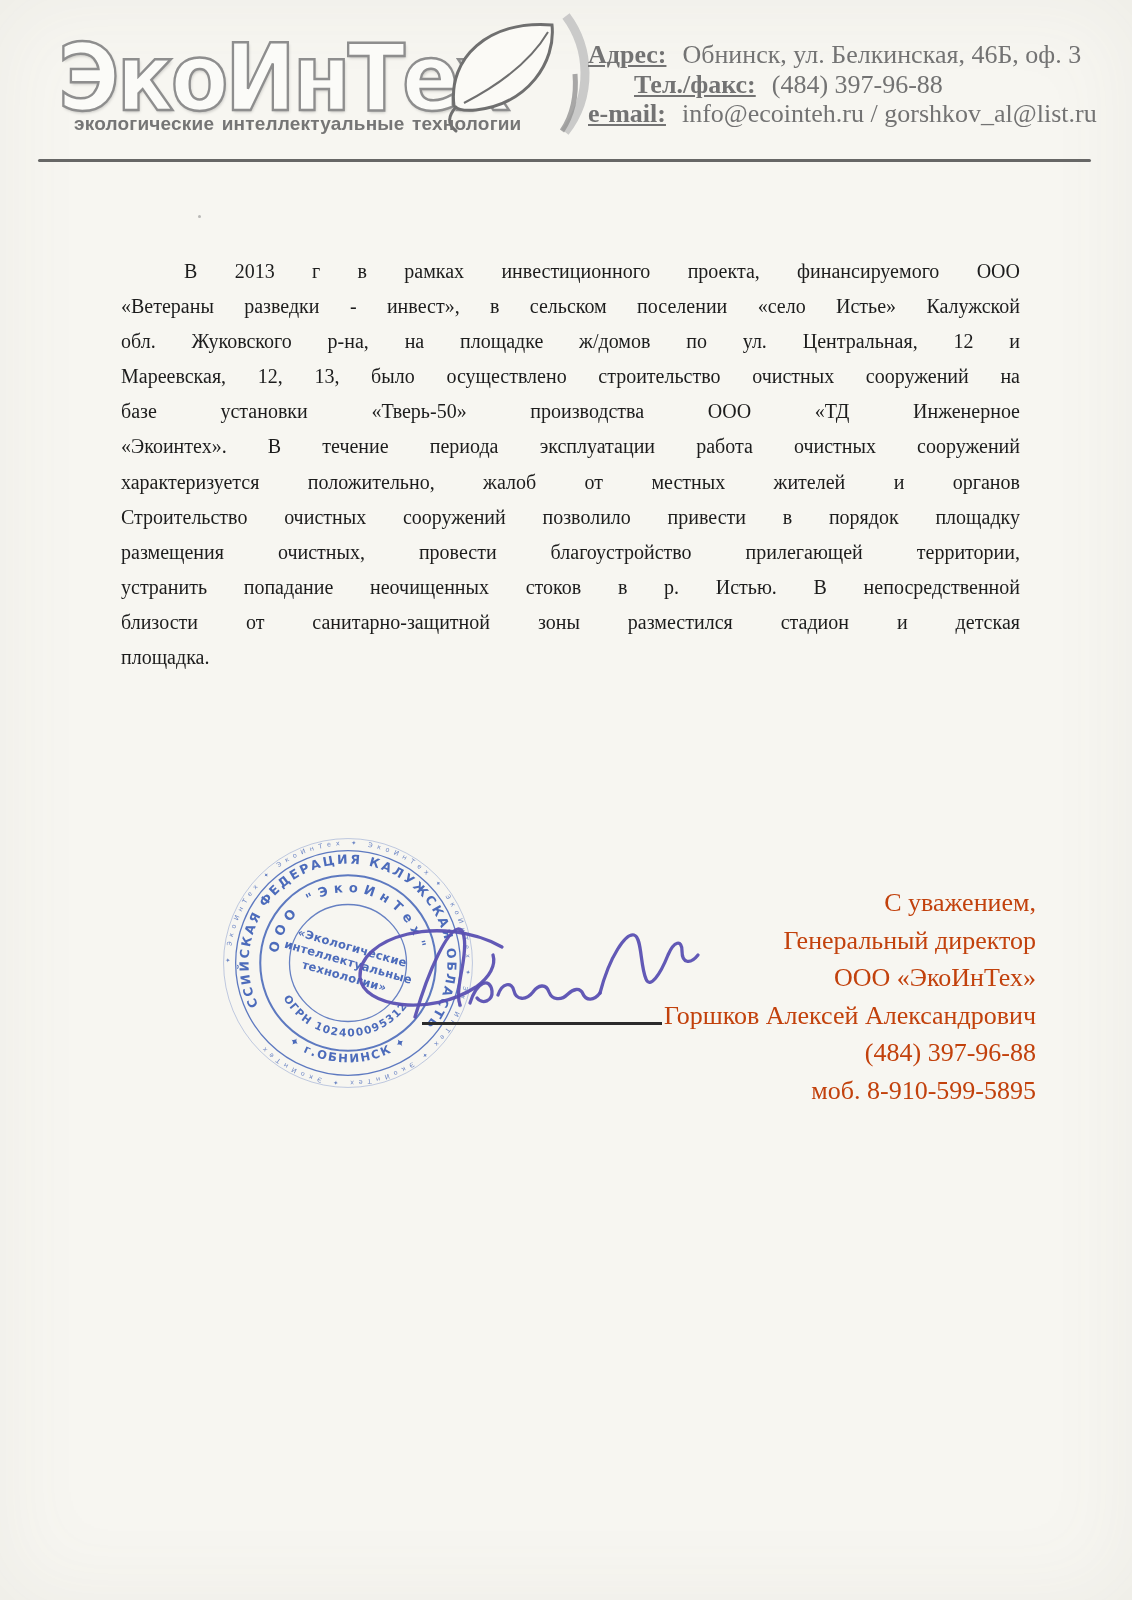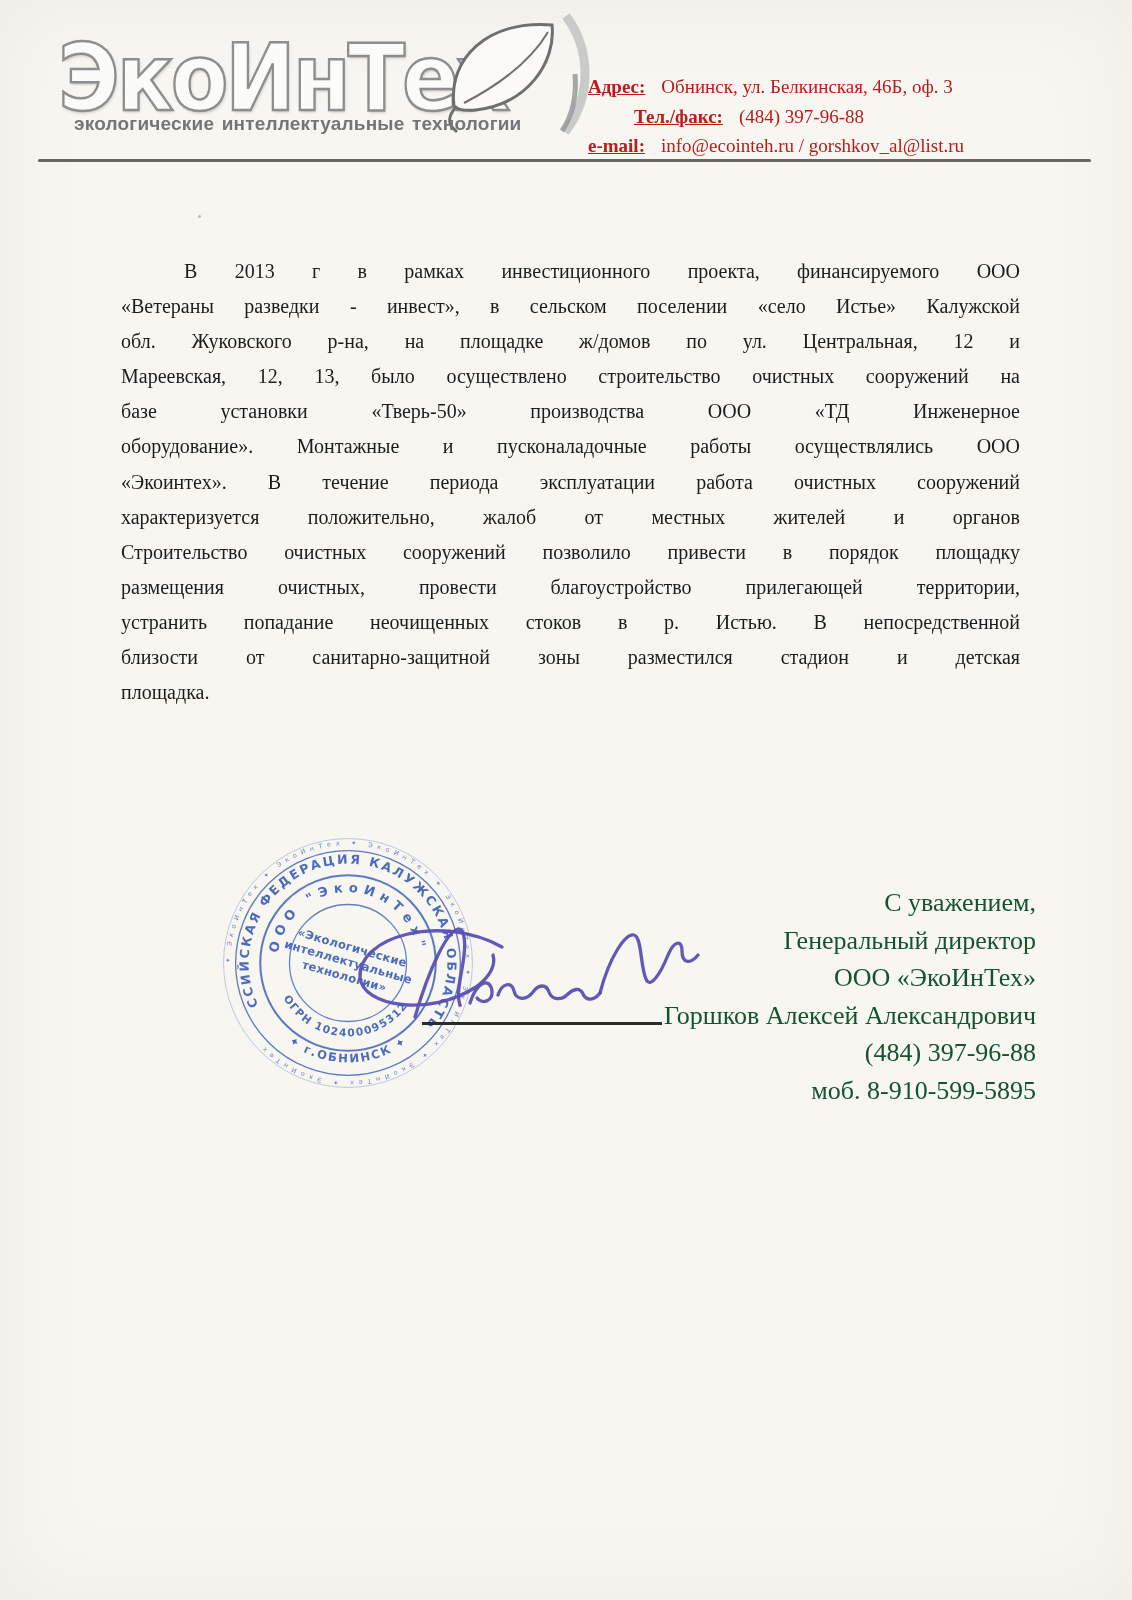--- a/index.html
+++ b/index.html
@@ -25,22 +25,22 @@
   }
   .logo-tagline {
     position:absolute; left:74px; top:113px;
     font-family:Liberation Sans, sans-serif;
     font-size:19px; font-weight:bold; color:#757575;
     letter-spacing:0.2px; word-spacing:2px; white-space:nowrap;
   }
   .logo-art { position:absolute; left:444px; top:10px; }
 
   .contact {
-    position:absolute; left:588px; top:72px; width:440px;
-    font-size:19px; line-height:29.5px; color:#b91c1c; white-space:nowrap;
+    position:absolute; left:588px; top:40px; width:440px;
+    font-size:26px; line-height:29.5px; color:#737373; white-space:nowrap;
   }
   .c-label { font-weight:bold; text-decoration:underline; margin-right:16px; }
   .c2 { margin-left:46px; }
   .c1 .c-label { margin-right:16px; }
 
   .rule {
     position:absolute; left:38px; top:159px; width:1053px; height:3px;
     background:#4d4d4d; border-radius:2px; opacity:.85;
   }
   .speck { position:absolute; left:198px; top:215px; width:3px; height:3px;
@@ -69,21 +69,21 @@
 
   
   .sig-line { position:absolute; left:422px; top:1022px; width:240px; height:2.5px; background:#2b2b2b; }
   .signature { position:absolute; left:330px; top:895px; }
   .signature path { fill:none; stroke:#5a50b2; stroke-width:3.3;
     stroke-linecap:round; stroke-linejoin:round; opacity:.95; }
 
   
   .signoff {
     position:absolute; right:96px; top:884px; text-align:right;
-    font-size:26px; line-height:37.5px; color:#14532d; white-space:nowrap;
+    font-size:26px; line-height:37.5px; color:#c2410c; white-space:nowrap;
   }
 </style>
 </head>
 <body>
 
 <div class="page">
 
   <div>
     <div class="logo-text">ЭкоИнТех</div>
 
@@ -112,21 +112,20 @@
 
   <div class="rule"></div>
   <div class="speck"></div>
 
   <div class="body-text">
       <div class="body-line">В 2013 г в рамках инвестиционного проекта, финансируемого ООО</div>
       <div class="body-line">«Ветераны разведки - инвест», в сельском поселении «село Истье» Калужской</div>
       <div class="body-line">обл. Жуковского р-на, на площадке ж/домов по ул. Центральная, 12 и</div>
       <div class="body-line">Мареевская, 12, 13, было осуществлено строительство очистных сооружений на</div>
       <div class="body-line">базе установки «Тверь-50» производства ООО «ТД Инженерное</div>
-      <div class="body-line">оборудование». Монтажные и пусконаладочные работы осуществлялись ООО</div>
       <div class="body-line">«Экоинтех». В течение периода эксплуатации работа очистных сооружений</div>
       <div class="body-line">характеризуется положительно, жалоб от местных жителей и органов</div>
       <div class="body-line">Строительство очистных сооружений позволило привести в порядок площадку</div>
       <div class="body-line">размещения очистных, провести благоустройство прилегающей территории,</div>
       <div class="body-line">устранить попадание неочищенных стоков в р. Истью. В непосредственной</div>
       <div class="body-line">близости от санитарно-защитной зоны разместился стадион и детская</div>
       <div class="body-line last">площадка.</div>
     </div>
 
   <svg class="stamp" width="260" height="260" viewBox="0 0 280 280">

